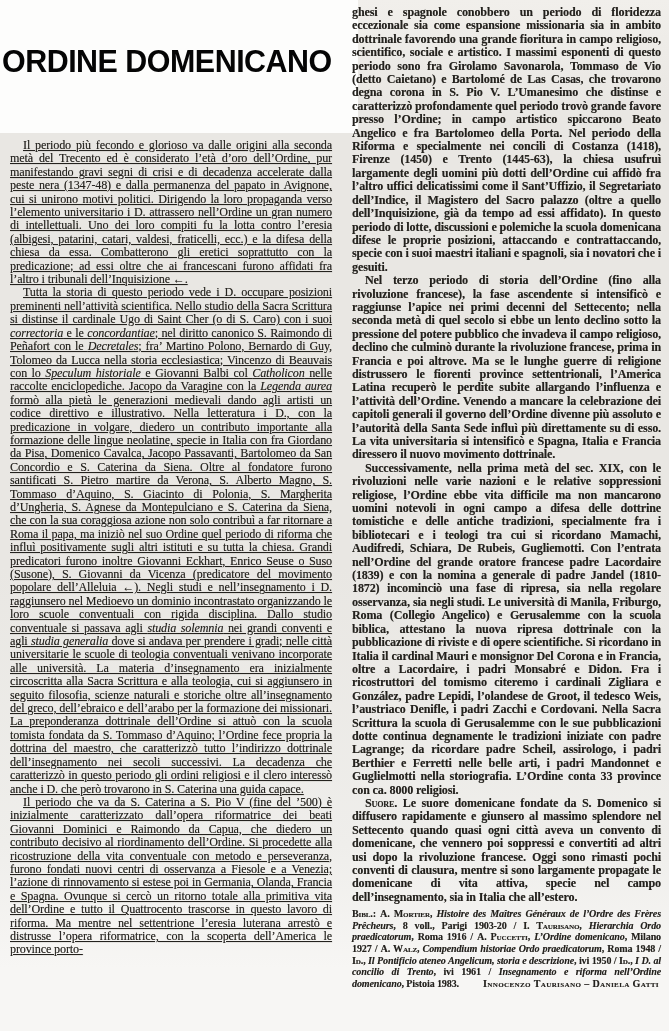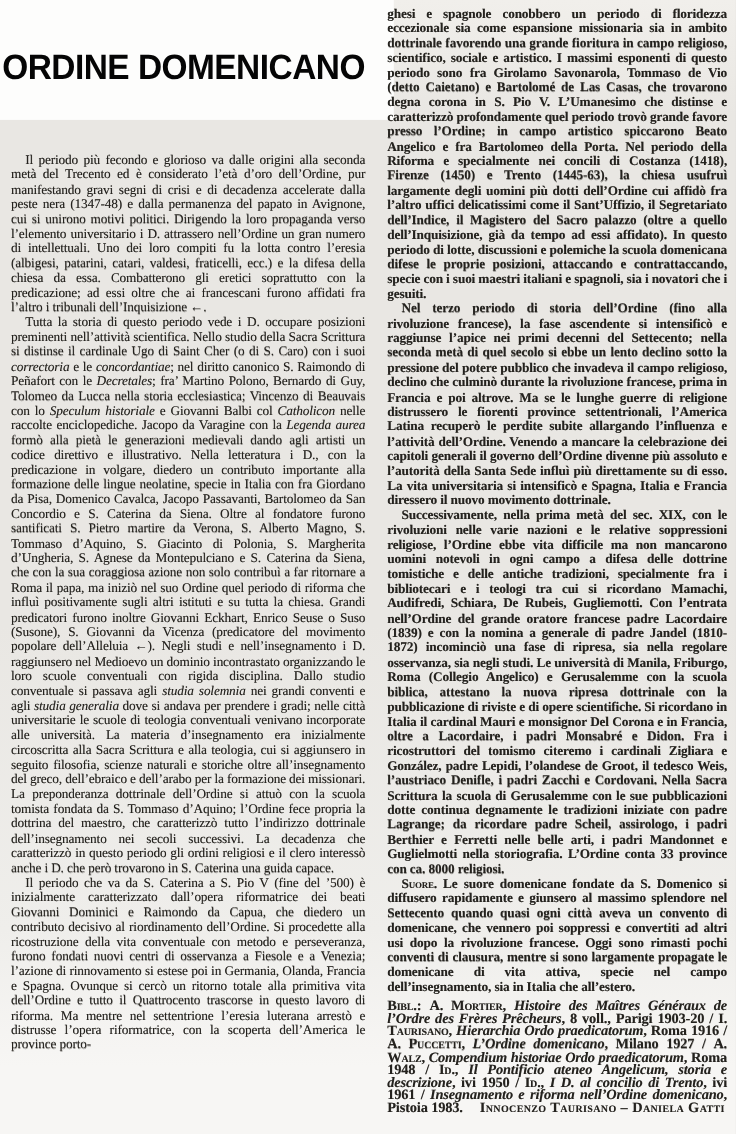--- a/index.html
+++ b/index.html
@@ -20,21 +20,21 @@
       var(--paper_bottom) 94%,
       var(--paper_bottom) 100%);
     font-family: "Liberation Serif", serif;
     color: var(--ink);
   }
   .title-box {
     position: absolute;
     left: 0;
     top: 0;
     width: 358px;
-    height: 109px;
+    height: 133px;
     background: var(--title_box);
   }
   .article-title {
     position: absolute;
     left: 2px;
     top: 44px;
     margin: 0;
     font-family: "Liberation Sans", sans-serif;
     font-weight: bold;
     font-size: 32px;
@@ -50,39 +50,40 @@
     text-align: justify;
     font-size: 12px;
     line-height: 13.4px;
     letter-spacing: -0.1px;
     text-shadow: 0.2px 0.2px 0.35px rgba(42, 40, 36, 0.45);
   }
   .col-left {
     left: 10px;
     top: 139px;
     width: 322px;
+    text-decoration: underline;
   }
   .col-right {
     left: 352px;
     top: 6px;
     width: 309px;
     font-weight: bold;
   }
   p.para {
     margin: 0;
     padding: 0;
   }
   p.indent {
     text-indent: 13px;
   }
   .italic { font-style: italic; }
   .smallcaps { font-variant: small-caps; }
   .bibliography {
     margin-top: 4px;
-    font-size: 13px;
+    font-size: 10px;
     line-height: 11.6px;
     text-align: justify;
   }
   .bibliography p.para { text-indent: 0; }
   .byline {
     float: right;
     font-variant: small-caps;
     letter-spacing: 0.4px;
     padding-right: 2px;
   }

